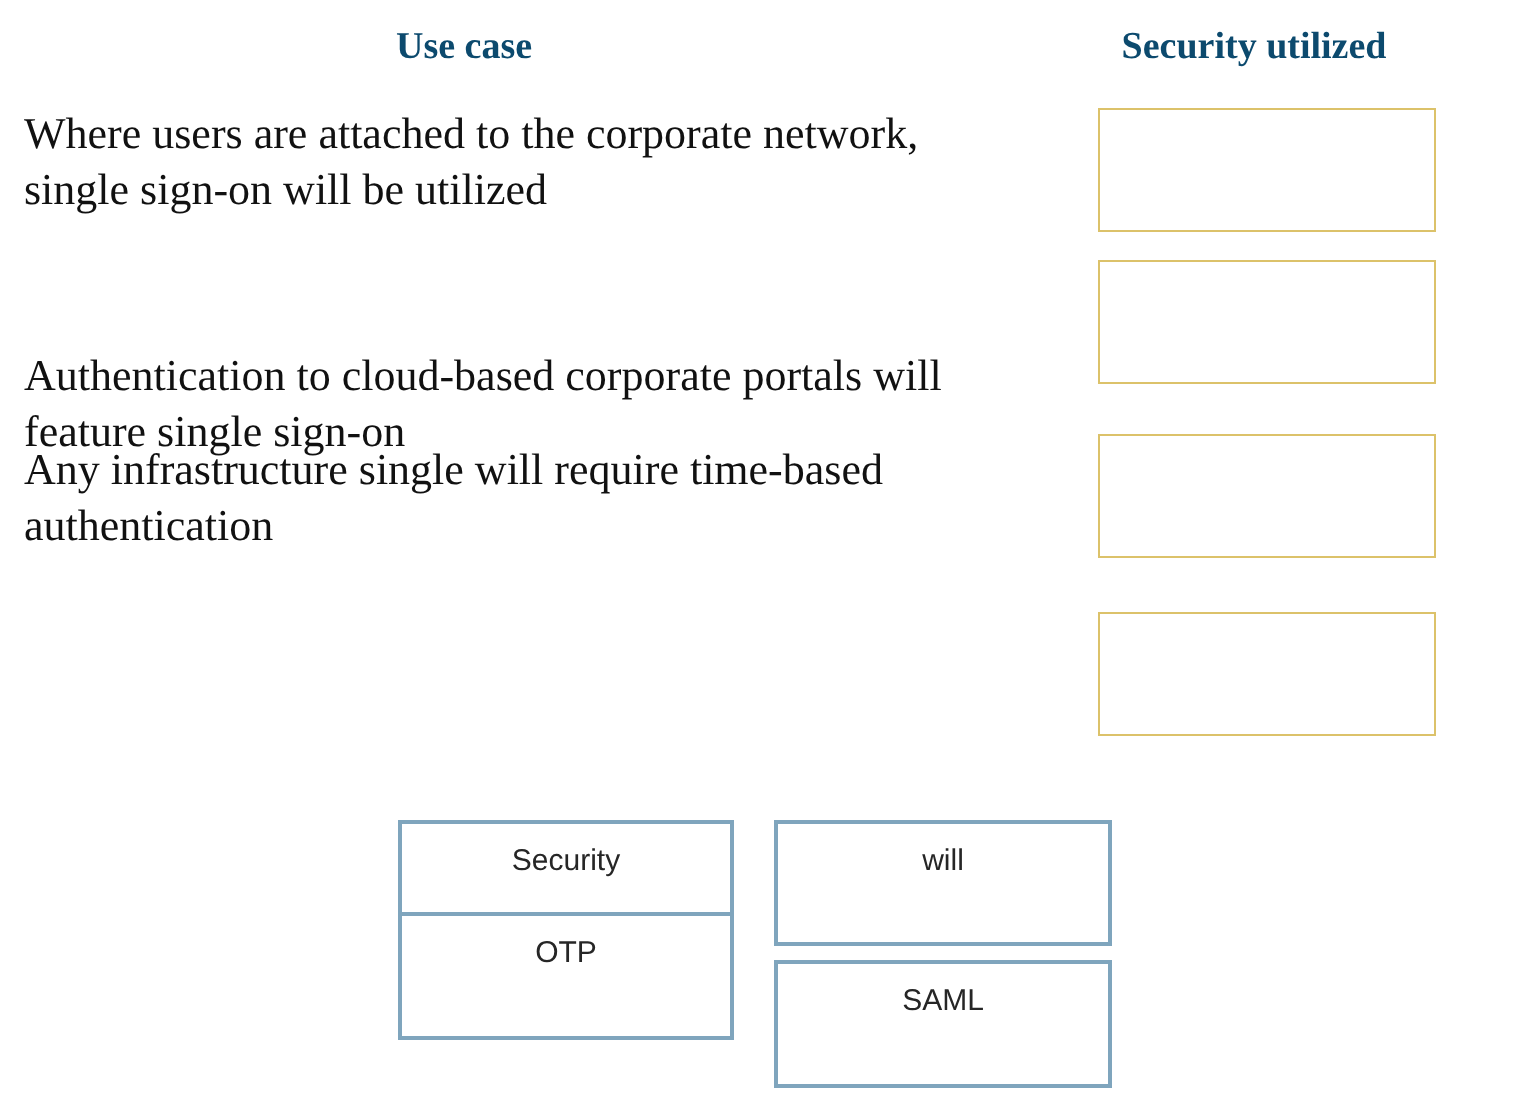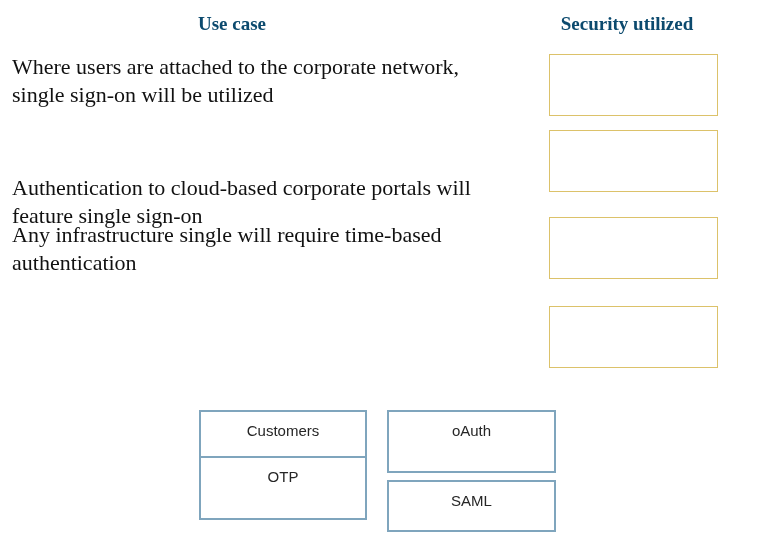--- a/index.html
+++ b/index.html
@@ -66,21 +66,21 @@
     font-family: "Liberation Sans", sans-serif;
     font-size: 15px;
     color: #262626;
     text-align: center;
     padding-top: 10px;
     cursor: pointer;
   }
   .option-box.o1 { left: 199px; top: 410px; width: 168px; height: 63px; }
   .option-box.o2 { left: 387px; top: 410px; width: 169px; height: 63px; }
   .option-box.o3 { left: 199px; top: 456px; width: 168px; height: 64px; }
-  .option-box.o4 { left: 387px; top: 480px; width: 169px; height: 52px; }
+  .option-box.o4 { left: 387px; top: 480px; width: 169px; height: 64px; }
 </style>
 </head>
 <body>
 
 <div class="canvas">
 
   <div class="col-header use-case">Use case</div>
 
   <div class="col-header security">Security utilized</div>
 
@@ -91,18 +91,18 @@
   <div class="case-text r2">Authentication to cloud-based corporate portals will
 feature single sign-on</div>
   <div class="drop-zone z2"></div>
 
   <div class="case-text r3">Any infrastructure single will require time-based
 authentication</div>
   <div class="drop-zone z3"></div>
 
   <div class="drop-zone z4"></div>
 
-  <div class="option-box o1">Customers</div>
-  <div class="option-box o2">oAuth</div>
+  <div class="option-box o1">Security</div>
+  <div class="option-box o2">will</div>
   <div class="option-box o3">OTP</div>
   <div class="option-box o4">SAML</div>
 
 </div>
 
 </body></html>

